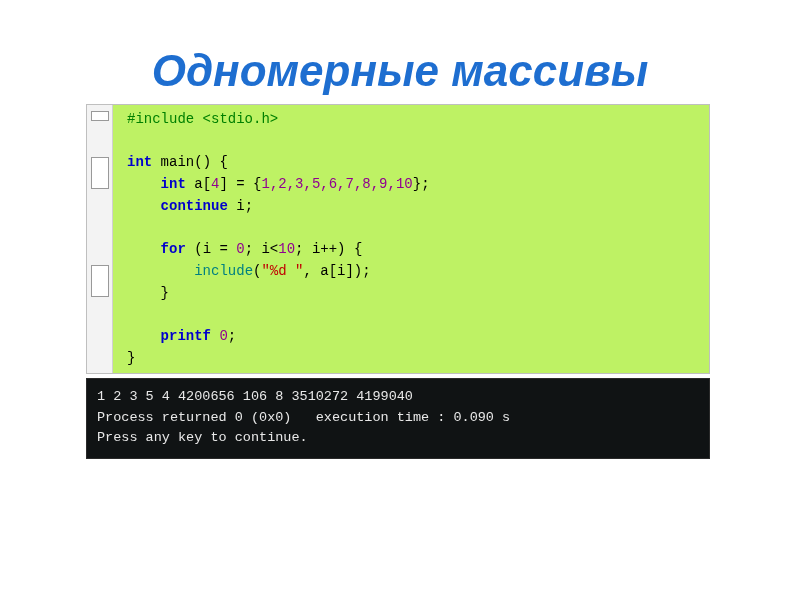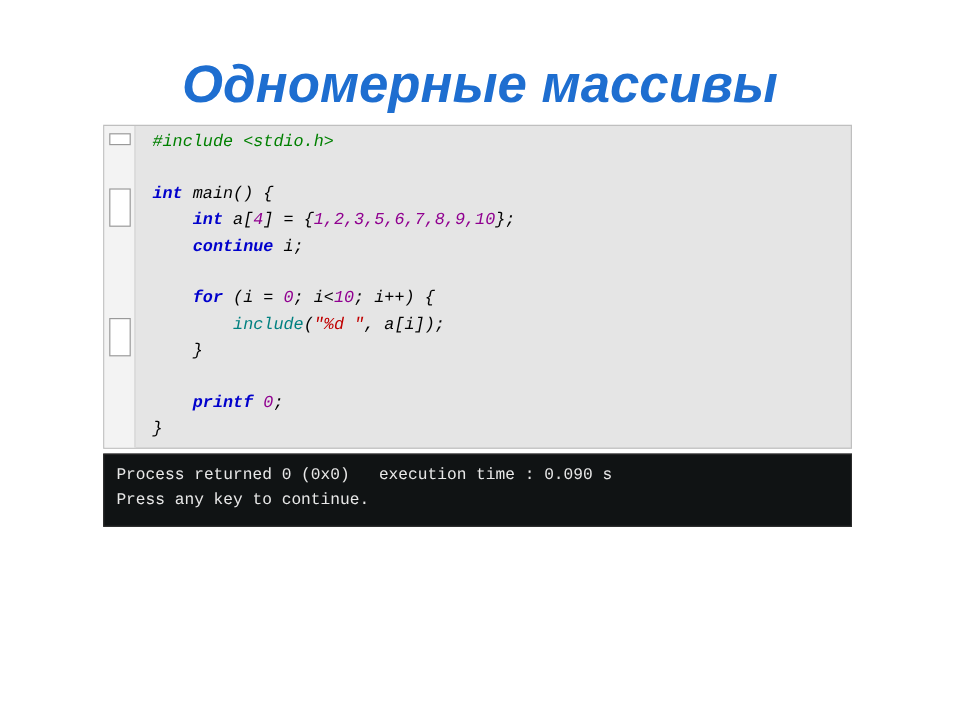--- a/index.html
+++ b/index.html
@@ -29,26 +29,25 @@
     line-height: 1.3;
     margin-bottom: 14px;
     padding: 0 2px;
   }
   .code-wrap {
     margin-left: 46px;
     margin-right: 50px;
   }
   .code-box {
     border: 1px solid #bfbfbf;
-    background: #e5e5e5;
+    background: #bef264;
     font-family: "Courier New", monospace;
     font-size: 14px;
     line-height: 1.55;
     display: flex;
-    font-style: italic;
   }
   .gutter {
     width: 26px;
     background: #f3f3f3;
     border-right: 1px solid #d0d0d0;
     position: relative;
   }
   .fold {
     position: absolute;
     left: 4px;
@@ -106,17 +105,18 @@
         <div class="ln">    <span class="c-blue">for</span><span class="c-black"> (i = </span><span class="c-purple">0</span><span class="c-black">; i&lt;</span><span class="c-purple">10</span><span class="c-black">; i++) {</span></div>
         <div class="ln">        <span class="c-teal">include</span><span class="c-black">(</span><span class="c-red">"%d "</span><span class="c-black">, a[i]);</span></div>
         <div class="ln">    <span class="c-black">}</span></div>
         <div class="ln"> </div>
         <div class="ln">    <span class="c-blue">printf</span><span class="c-black"> </span><span class="c-purple">0</span><span class="c-black">;</span></div>
         <div class="ln"><span class="c-black">}</span></div>
       </div>
     </div>
 
     <div class="terminal">
+      <div class="tl">1 2 3 5 4 4200656 106 8 3510272 4199040</div>
       <div class="tl">Process returned 0 (0x0)   execution time : 0.090 s</div>
       <div class="tl">Press any key to continue.</div>
     </div>
   </div>
 </div>
 
 </body></html>

